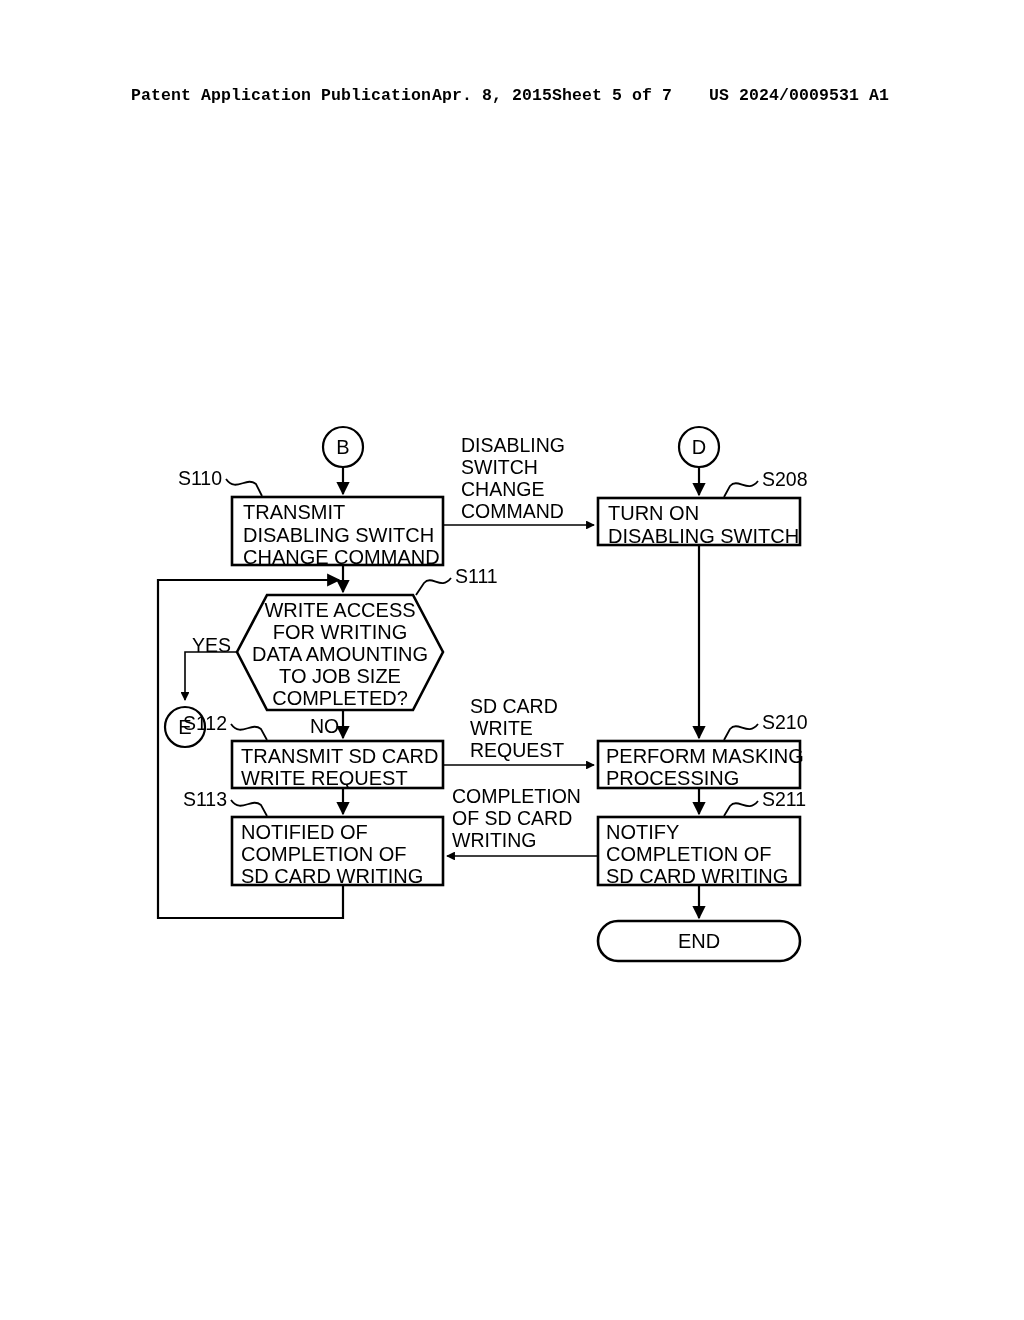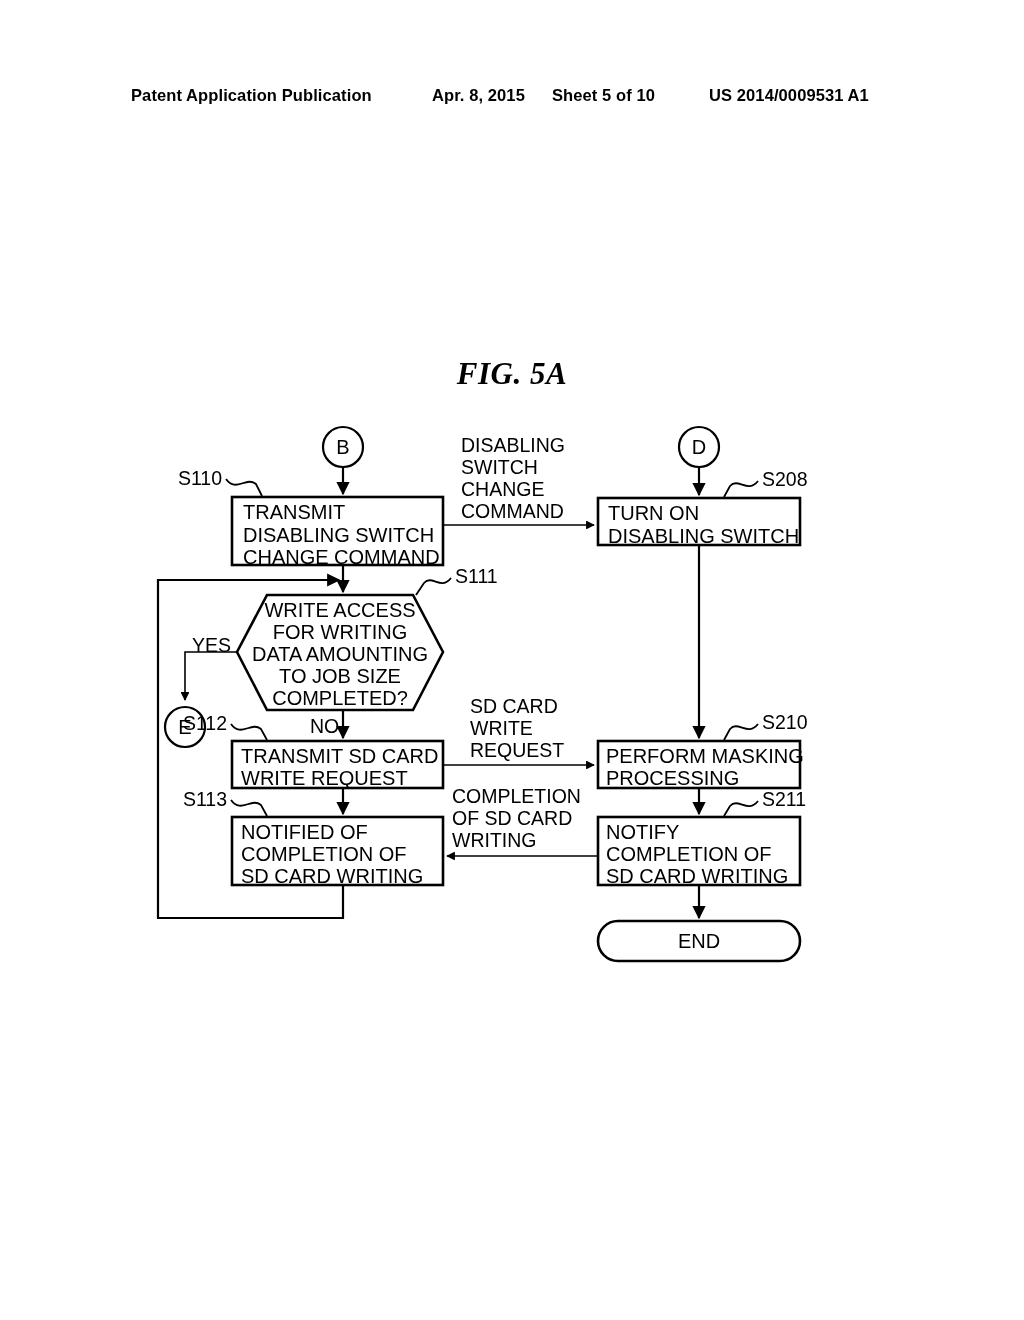--- a/index.html
+++ b/index.html
@@ -22,21 +22,21 @@
     height: 1320px;
     background: #ffffff;
   }
   
   .header {
     position: absolute;
     left: 0;
     top: 86px;
     width: 1024px;
     height: 26px;
-    font-family: Liberation Sans, sans-serif;
+    font-family: Liberation Mono, monospace;
     font-weight: bold;
     font-size: 16.5px;
     letter-spacing: 0.1px;
     white-space: nowrap;
   }
   .header span { position: absolute; top: 0; }
   .hdr-pub   { left: 131px; }
   .hdr-date  { left: 432px; }
   .hdr-sheet { left: 552px; }
   .hdr-num   { left: 709px; }
@@ -99,25 +99,24 @@
   #flow .conn-letter { font-size: 20px; text-anchor: middle; }
 </style>
 </head>
 <body>
 
 <div id="page">
 
   <div class="header">
     <span class="hdr-pub">Patent Application Publication</span>
     <span class="hdr-date">Apr. 8, 2015</span>
-    <span class="hdr-sheet">Sheet 5 of 10</span>
-    <span class="hdr-num">US 2014/0009531 A1</span>
+    <span class="hdr-sheet">Sheet 5 of 7</span>
+    <span class="hdr-num">US 2024/0009531 A1</span>
   </div>
 
-  <div class="fig-title">FIG. 5A</div>
 
   <svg id="flow" viewBox="0 0 1024 1320">
     <defs>
       <marker id="arrow" viewBox="0 0 10 10" refX="9" refY="5" markerWidth="6" markerHeight="6" orient="auto-start-reverse">
         <path d="M 0 0 L 10 5 L 0 10 z" fill="#000000"></path>
       </marker>
       <marker id="arrowThin" viewBox="0 0 10 10" refX="9" refY="5" markerWidth="5.5" markerHeight="5.5" orient="auto-start-reverse">
         <path d="M 0 0 L 10 5 L 0 10 z" fill="#000000"></path>
       </marker>
     </defs>

